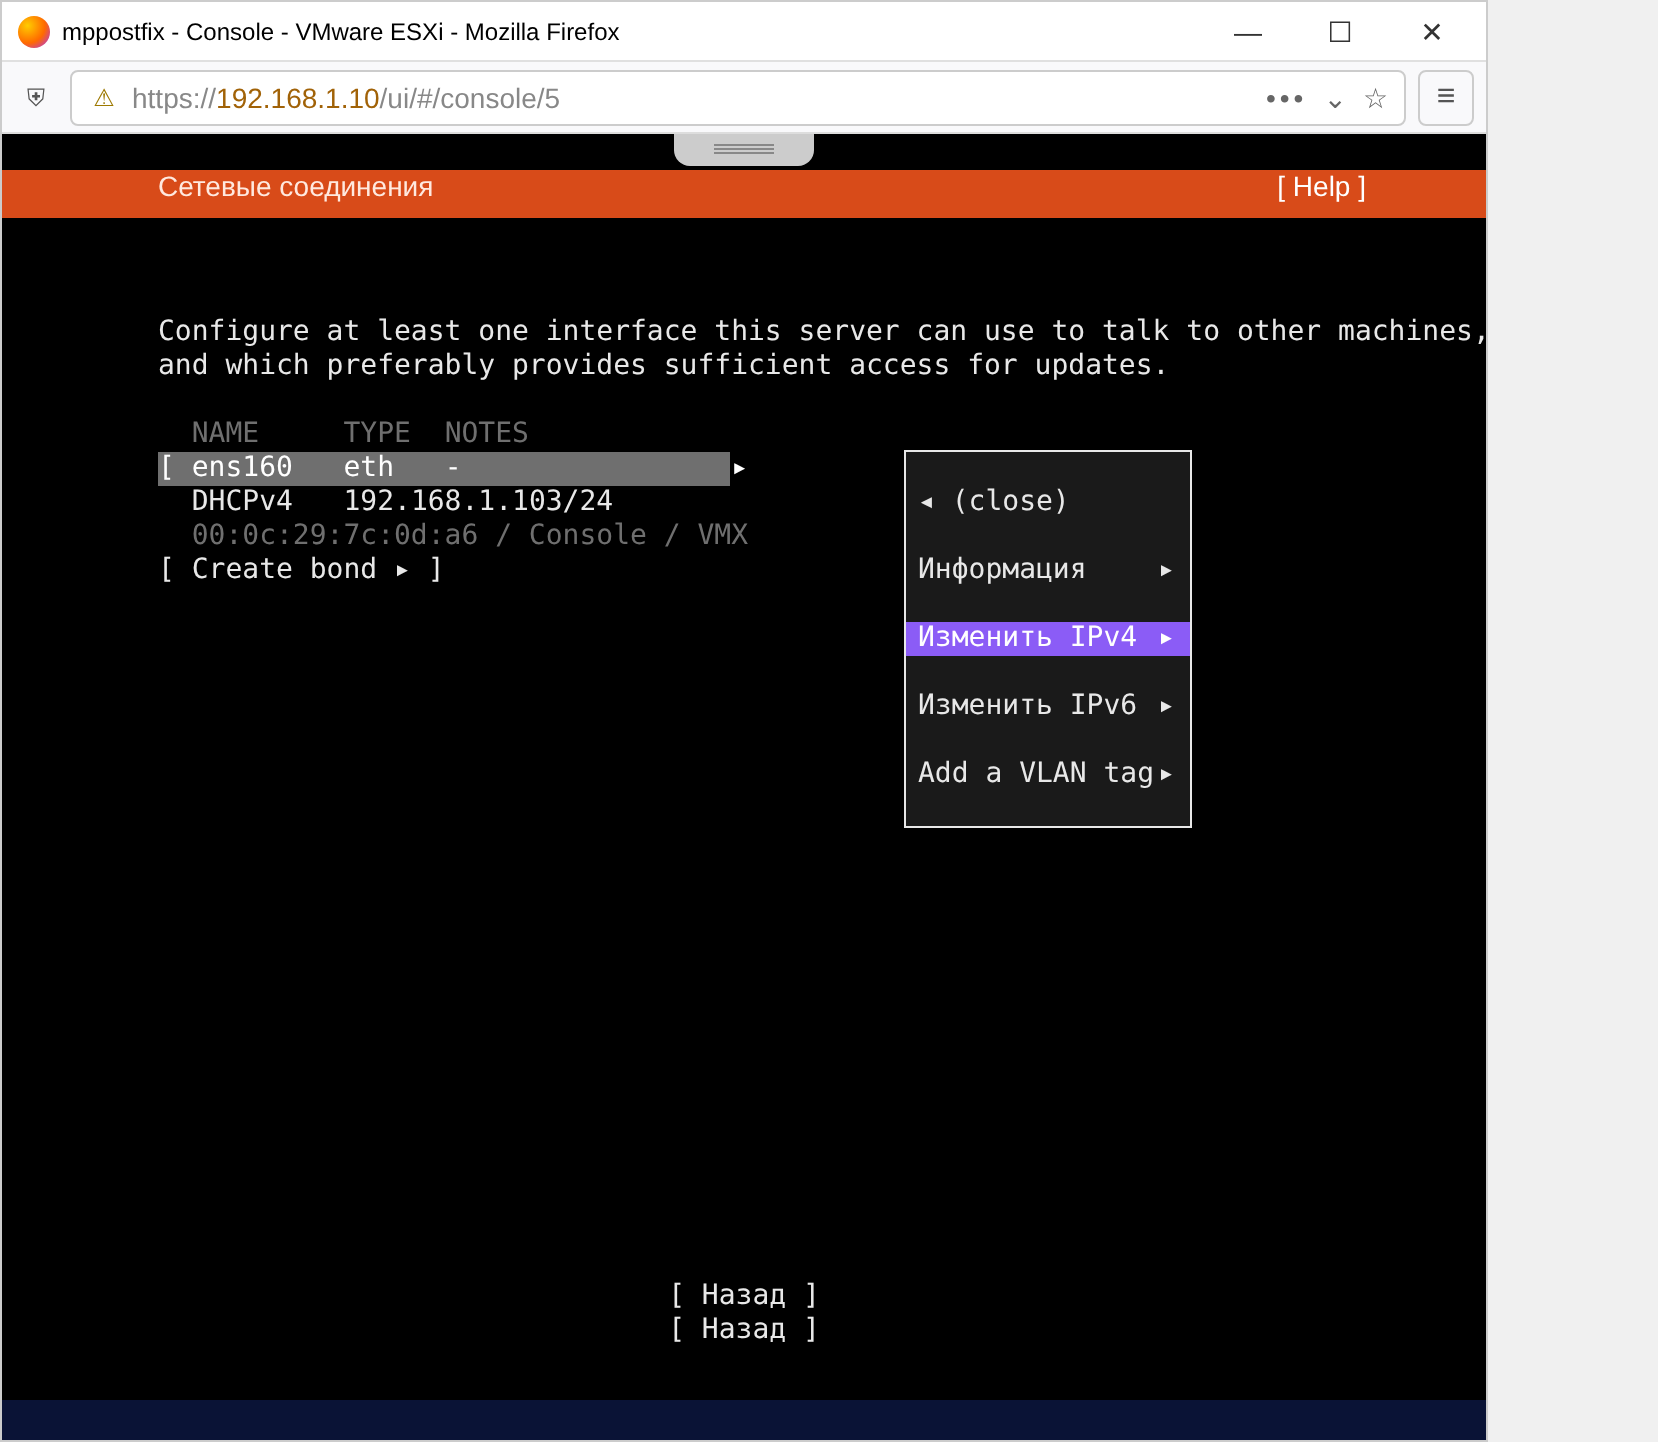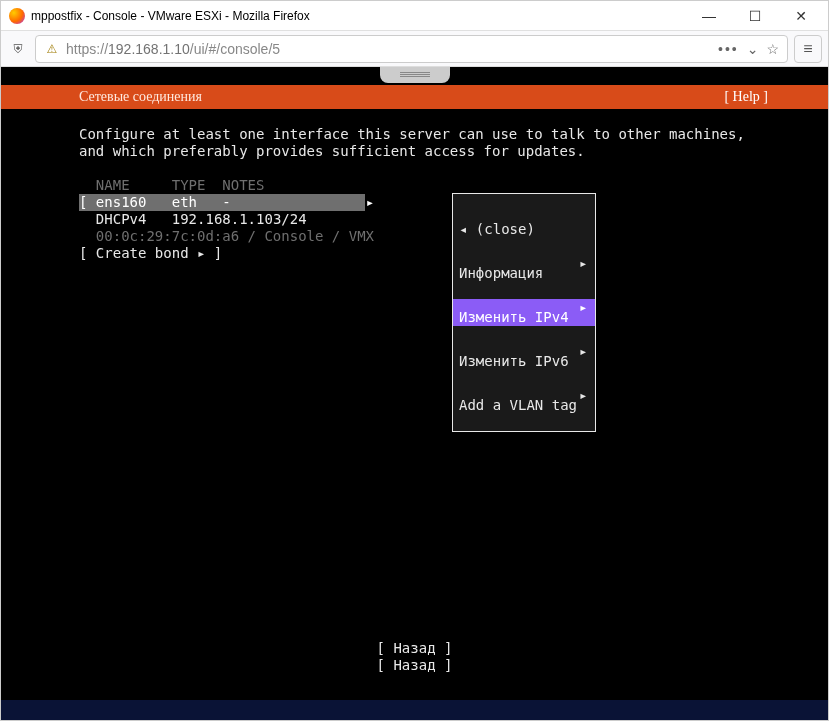--- a/index.html
+++ b/index.html
@@ -5,21 +5,21 @@
 * { margin: 0; padding: 0; box-sizing: border-box; }
 body {
   font-family: "Segoe UI", Tahoma, sans-serif;
   font-size: 12px;
   background: #f0f0f0;
   width: 829px;
   height: 721px;
   overflow: hidden;
 }
 .window {
-  width: 829px;
+  width: 744px;
   height: 721px;
   background: #fff;
   border: 1px solid #ccc;
   display: flex;
   flex-direction: column;
 }
 .titlebar {
   display: flex;
   align-items: center;
   height: 30px;
@@ -55,21 +55,21 @@
   flex:1; display:flex; align-items:center;
   border:1px solid #ccc; border-radius:4px;
   height:28px; padding:0 8px; background:#fff; gap:6px;
   color:#888;
 }
 .lock-badge {
   display:inline-flex;align-items:center;justify-content:center;
   width:16px;height:16px;color:#9d7900;
 }
 .url-text { font-size:14px; color:#888; }
-.url-text .host { color:#737373; }
+.url-text .host { color:#a16207; }
 .url-right { display:flex; gap:8px; align-items:center; color:#666; }
 .url-right .dots { letter-spacing:2px; font-size:14px;}
 .url-right .pocket { font-size:14px; }
 .url-right .star { font-size:14px; }
 .menu-btn {
   width:28px;height:28px;display:flex;align-items:center;justify-content:center;
   border:1px solid #ccc;border-radius:4px;color:#555;font-size:16px;
 }
 
 .console-area {
@@ -83,50 +83,50 @@
   width:70px; height:16px; background:#ccc;
   border-bottom-left-radius:8px;border-bottom-right-radius:8px;
   display:flex;align-items:center;justify-content:center;
 }
 .vm-tab .grip {
   width:30px;height:6px;background:repeating-linear-gradient(#888,#888 1px,#ccc 1px,#ccc 2px);
 }
 .orange-bar {
   margin-top:18px;
   background:#d84b19; color:#fff;
-  height:24px; display:flex; align-items:center;
+  height:24px; display:flex; 
   padding:0 60px 0 78px;
-  font-family: Liberation Serif, serif;
+  font-family: Liberation Sans, sans-serif;
   font-size:14px;
 }
 .orange-bar .title { flex:1; color:#ffe9df; }
 .orange-bar .help { color:#fff;margin-left:18px; }
 
 .term {
   font-family: "DejaVu Sans Mono","Courier New",monospace;
   font-size:14px; color:#e8e8e8; line-height:17px;
-  padding: 0 20px 0 78px;
+  padding: 32px 20px 0 78px;
   white-space: pre;
   position: relative;
 }
 .dim { color:#6f6f6f; }
 .hi-row {
   background:#6f6f6f; color:#fff; display:inline-block;
   padding:0; width:286px;
 }
 .popup {
   position:absolute;
   left:373px; top:-1px;
   border:1px solid #e8e8e8;
   background:#1a1a1a;
   font-family: "DejaVu Sans Mono","Courier New",monospace;
   font-size:14px; line-height:17px; color:#e8e8e8;
 }
 .popup .row { padding:0 6px; display:flex; }
-.popup .row .lbl { width:120px;margin-top:10px; }
+.popup .row .lbl { width:120px; }
 .popup .row .ar { flex:1; text-align:right; padding-right:2px; }
 .popup .row.sel { background:#8b5cf6; color:#fff; }
 .after-popup { color:#6f6f6f; }
 .table-block { position:relative; }
 .bottom-buttons {
   position:absolute; bottom:46px; left:0; right:0;
   display:flex; flex-direction:column; align-items:center;
   font-family:"DejaVu Sans Mono","Courier New",monospace;
   font-size:14px; color:#e8e8e8; line-height:17px;
 }

